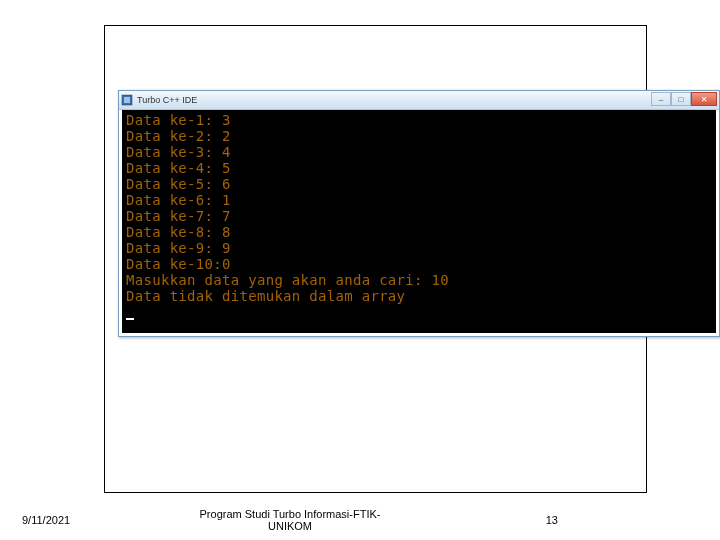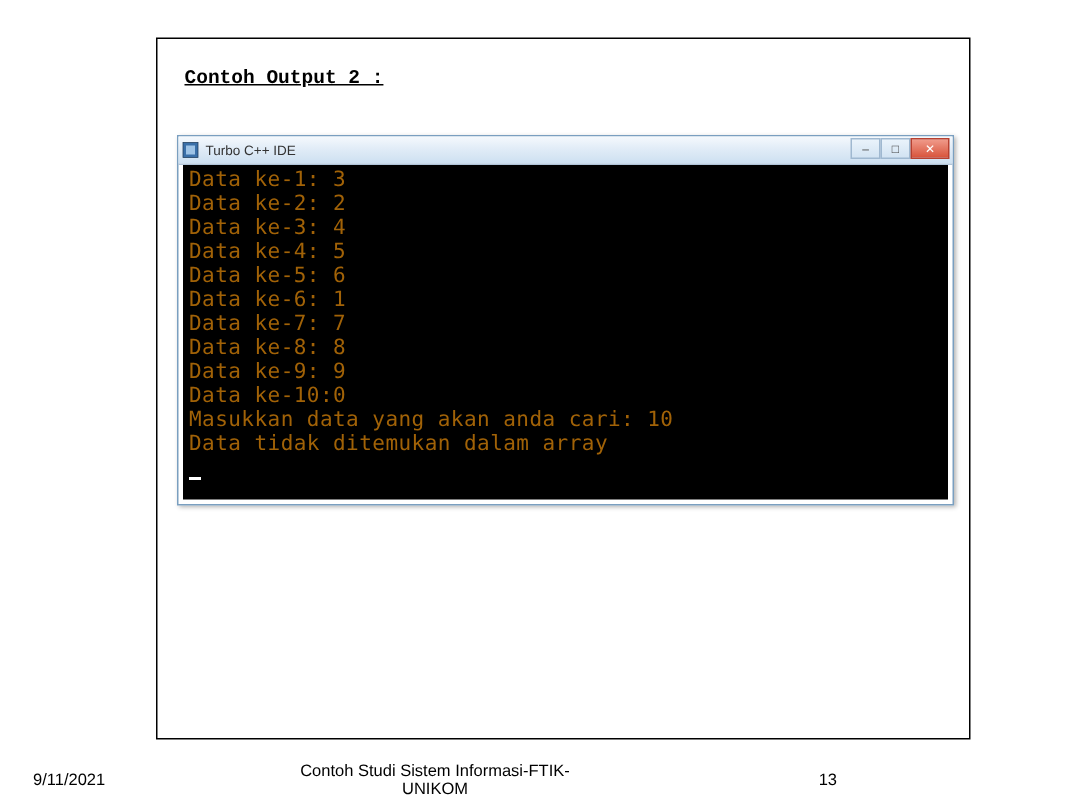--- a/index.html
+++ b/index.html
@@ -25,21 +25,21 @@
       top: 18px;
       font-family: "Courier New", monospace;
       font-weight: bold;
       font-size: 13px;
       text-decoration: underline;
     }
     .window {
       position: absolute;
       left: 13px;
       top: 64px;
-      width: 518px;
+      width: 602px;
       height: 247px;
       border: 1px solid #7a9fc0;
       background: #fff;
       box-shadow: 1px 1px 3px rgba(0,0,0,0.3);
     }
     .titlebar {
       height: 19px;
       background: linear-gradient(to bottom, #f5f9fd 0%, #e1ecf7 45%, #cde0f1 100%);
       border-bottom: 1px solid #b0c4d8;
       display: flex;
@@ -128,21 +128,20 @@
     }
     .footer .page {
       position: absolute;
       right: 22px;
     }
   </style>
 </head>
 <body>
 
 <div class="slide-frame">
-  <div class="section-title">Contoh Output 2 :</div>
 
   <div class="window">
     <div class="titlebar">
       <span class="app-icon">
         <svg width="12" height="12" viewBox="0 0 12 12">
           <rect x="1" y="1" width="10" height="10" fill="#3a6fa8" stroke="#1d3a5a" stroke-width="0.5"></rect>
           <rect x="3" y="3" width="6" height="6" fill="#9ec3e6"></rect>
         </svg>
       </span>
       <span class="title-text">Turbo C++ IDE</span>
@@ -164,17 +163,17 @@
 <span>Data ke-10:0</span>
 <span>Masukkan data yang akan anda cari: 10</span>
 <span>Data tidak ditemukan dalam array</span>
 <span class="cursor"></span></div>
   </div>
 </div>
 
 <div class="footer">
   <div class="date">9/11/2021</div>
   <div class="center">
-    <span>Contoh Studi Sistem Informasi-FTIK-</span><br>
+    <span>Program Studi Turbo Informasi-FTIK-</span><br>
     <span>UNIKOM</span>
   </div>
   <div class="page">13</div>
 </div>
 
 </body></html>

